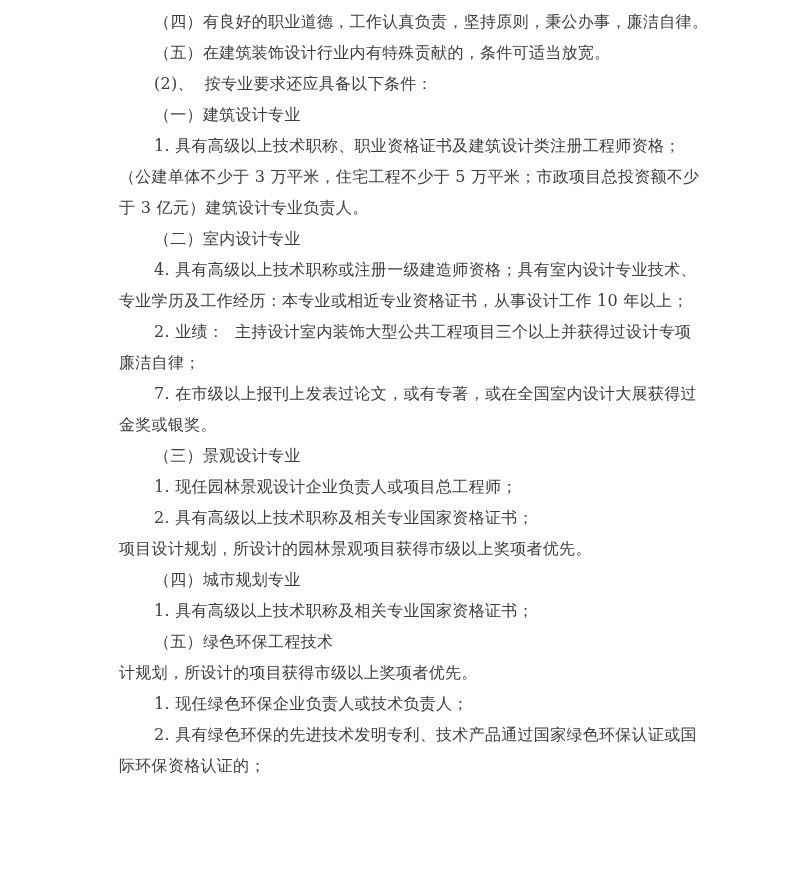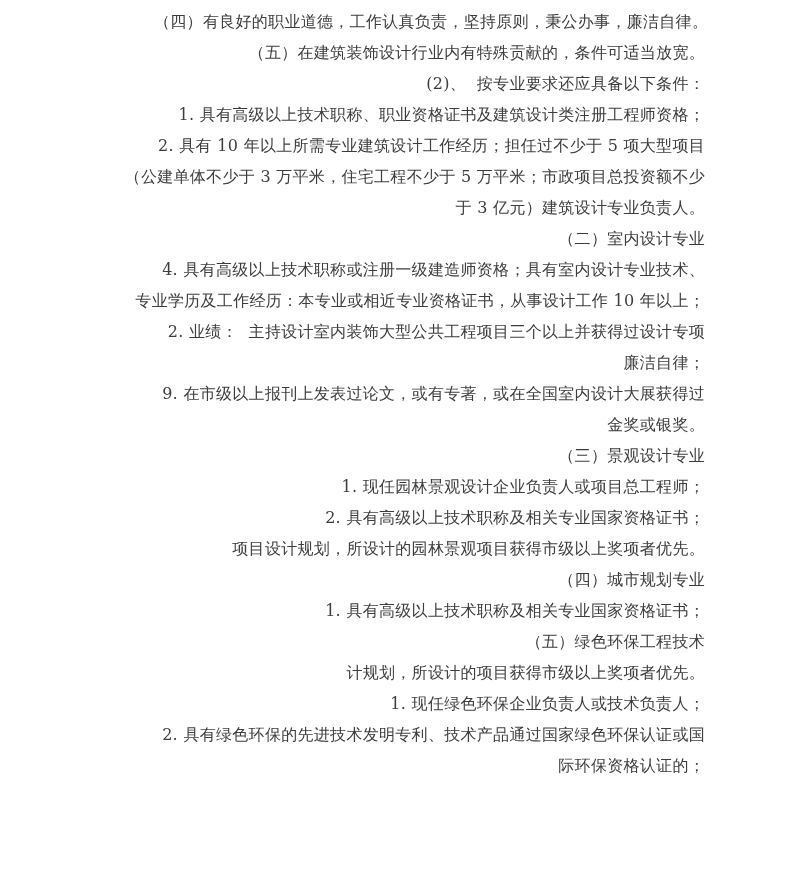--- a/index.html
+++ b/index.html
@@ -13,21 +13,20 @@
     overflow: hidden;
     font-family: "DejaVu Serif", "Liberation Serif", serif;
   }
   .page {
     position: absolute;
     top: 0;
     left: 0;
     width: 793px;
     height: 893px;
     background: #ffffff;
-    text-align: right;
   }
   .doc-body {
     position: absolute;
     top: 6px;
     left: 119px;
     width: 586px;
     color: #3d3d3d;
     font-size: 16px;
   }
   .line {
@@ -41,30 +40,30 @@
   }
 </style>
 </head>
 <body>
 
 <div class="page">
   <div class="doc-body">
       <div class="line indent">（四）有良好的职业道德，工作认真负责，坚持原则，秉公办事，廉洁自律。</div>
       <div class="line indent">（五）在建筑装饰设计行业内有特殊贡献的，条件可适当放宽。</div>
       <div class="line indent">(2)、  按专业要求还应具备以下条件：</div>
+      <div class="line indent">（一）建筑设计专业</div>
       <div class="line indent">1. 具有高级以上技术职称、职业资格证书及建筑设计类注册工程师资格；</div>
-      <div class="line indent">2. 具有 10 年以上所需专业建筑设计工作经历；担任过不少于 5 项大型项目</div>
       <div class="line">（公建单体不少于 3 万平米，住宅工程不少于 5 万平米；市政项目总投资额不少</div>
       <div class="line">于 3 亿元）建筑设计专业负责人。</div>
       <div class="line indent">（二）室内设计专业</div>
       <div class="line indent">4. 具有高级以上技术职称或注册一级建造师资格；具有室内设计专业技术、</div>
       <div class="line">专业学历及工作经历：本专业或相近专业资格证书，从事设计工作 10 年以上；</div>
       <div class="line indent">2. 业绩：  主持设计室内装饰大型公共工程项目三个以上并获得过设计专项</div>
       <div class="line">廉洁自律；</div>
-      <div class="line indent">9. 在市级以上报刊上发表过论文，或有专著，或在全国室内设计大展获得过</div>
+      <div class="line indent">7. 在市级以上报刊上发表过论文，或有专著，或在全国室内设计大展获得过</div>
       <div class="line">金奖或银奖。</div>
       <div class="line indent">（三）景观设计专业</div>
       <div class="line indent">1. 现任园林景观设计企业负责人或项目总工程师；</div>
       <div class="line indent">2. 具有高级以上技术职称及相关专业国家资格证书；</div>
       <div class="line">项目设计规划，所设计的园林景观项目获得市级以上奖项者优先。</div>
       <div class="line indent">（四）城市规划专业</div>
       <div class="line indent">1. 具有高级以上技术职称及相关专业国家资格证书；</div>
       <div class="line indent">（五）绿色环保工程技术</div>
       <div class="line">计规划，所设计的项目获得市级以上奖项者优先。</div>
       <div class="line indent">1. 现任绿色环保企业负责人或技术负责人；</div>

